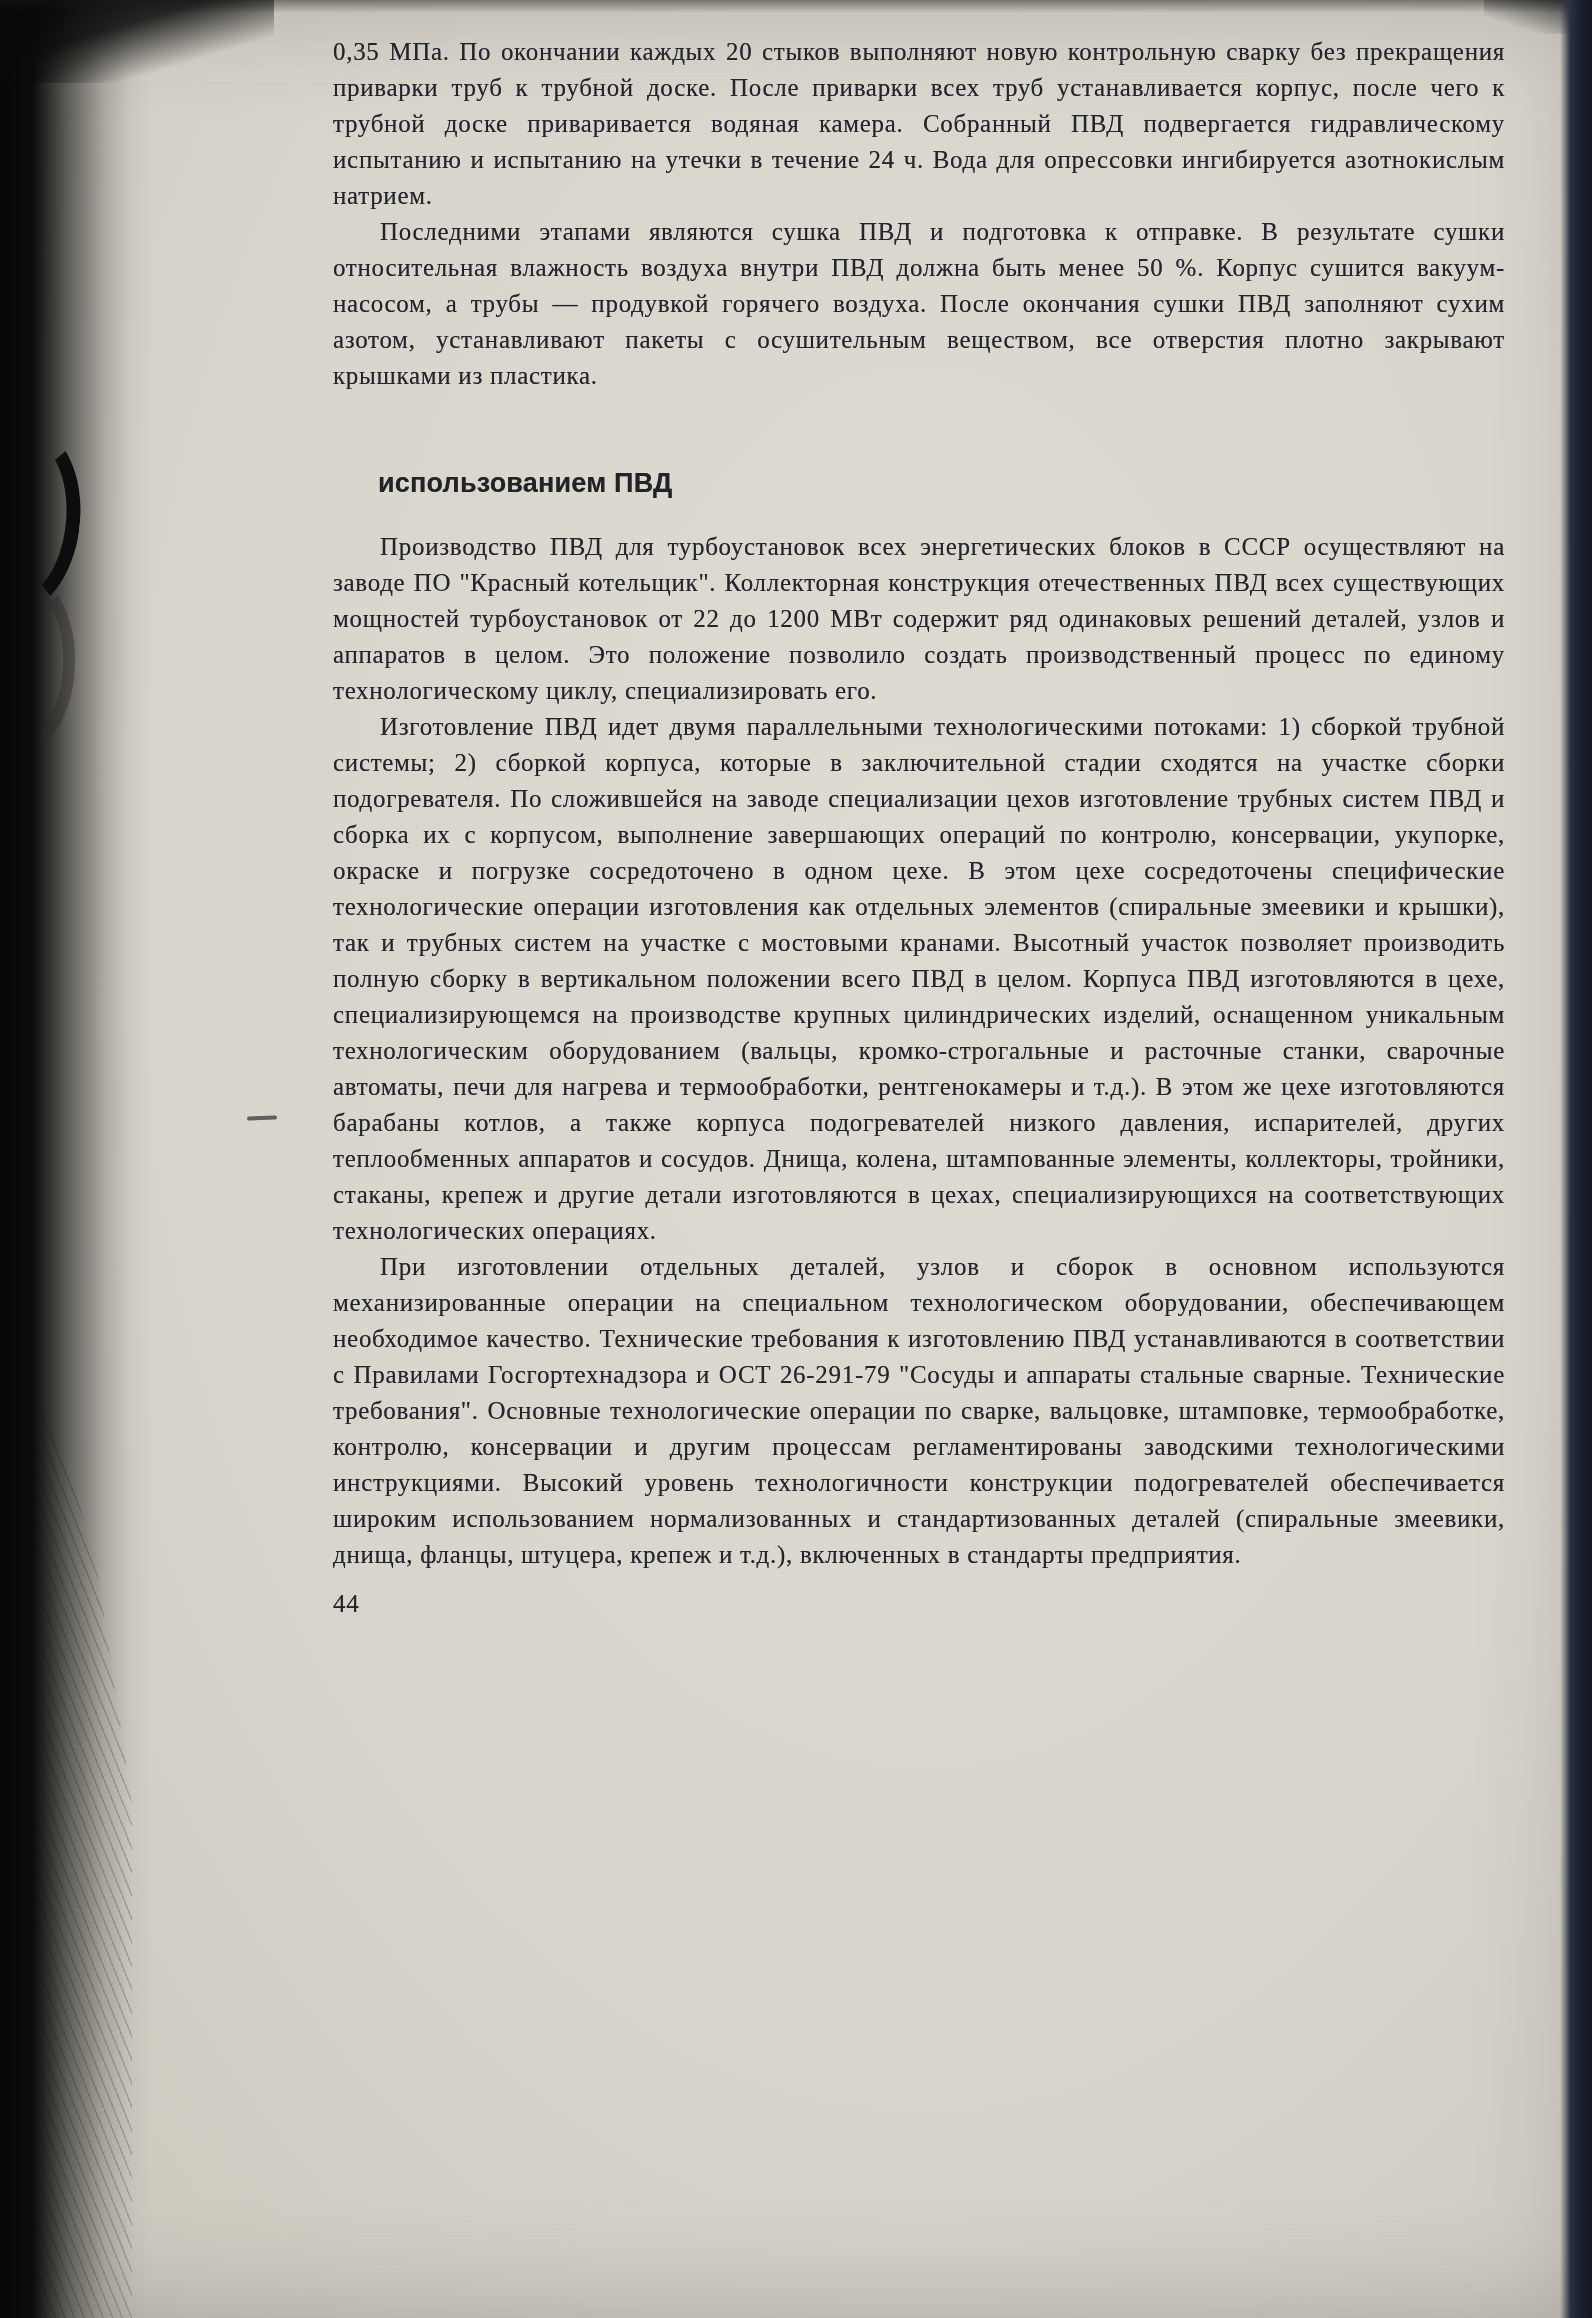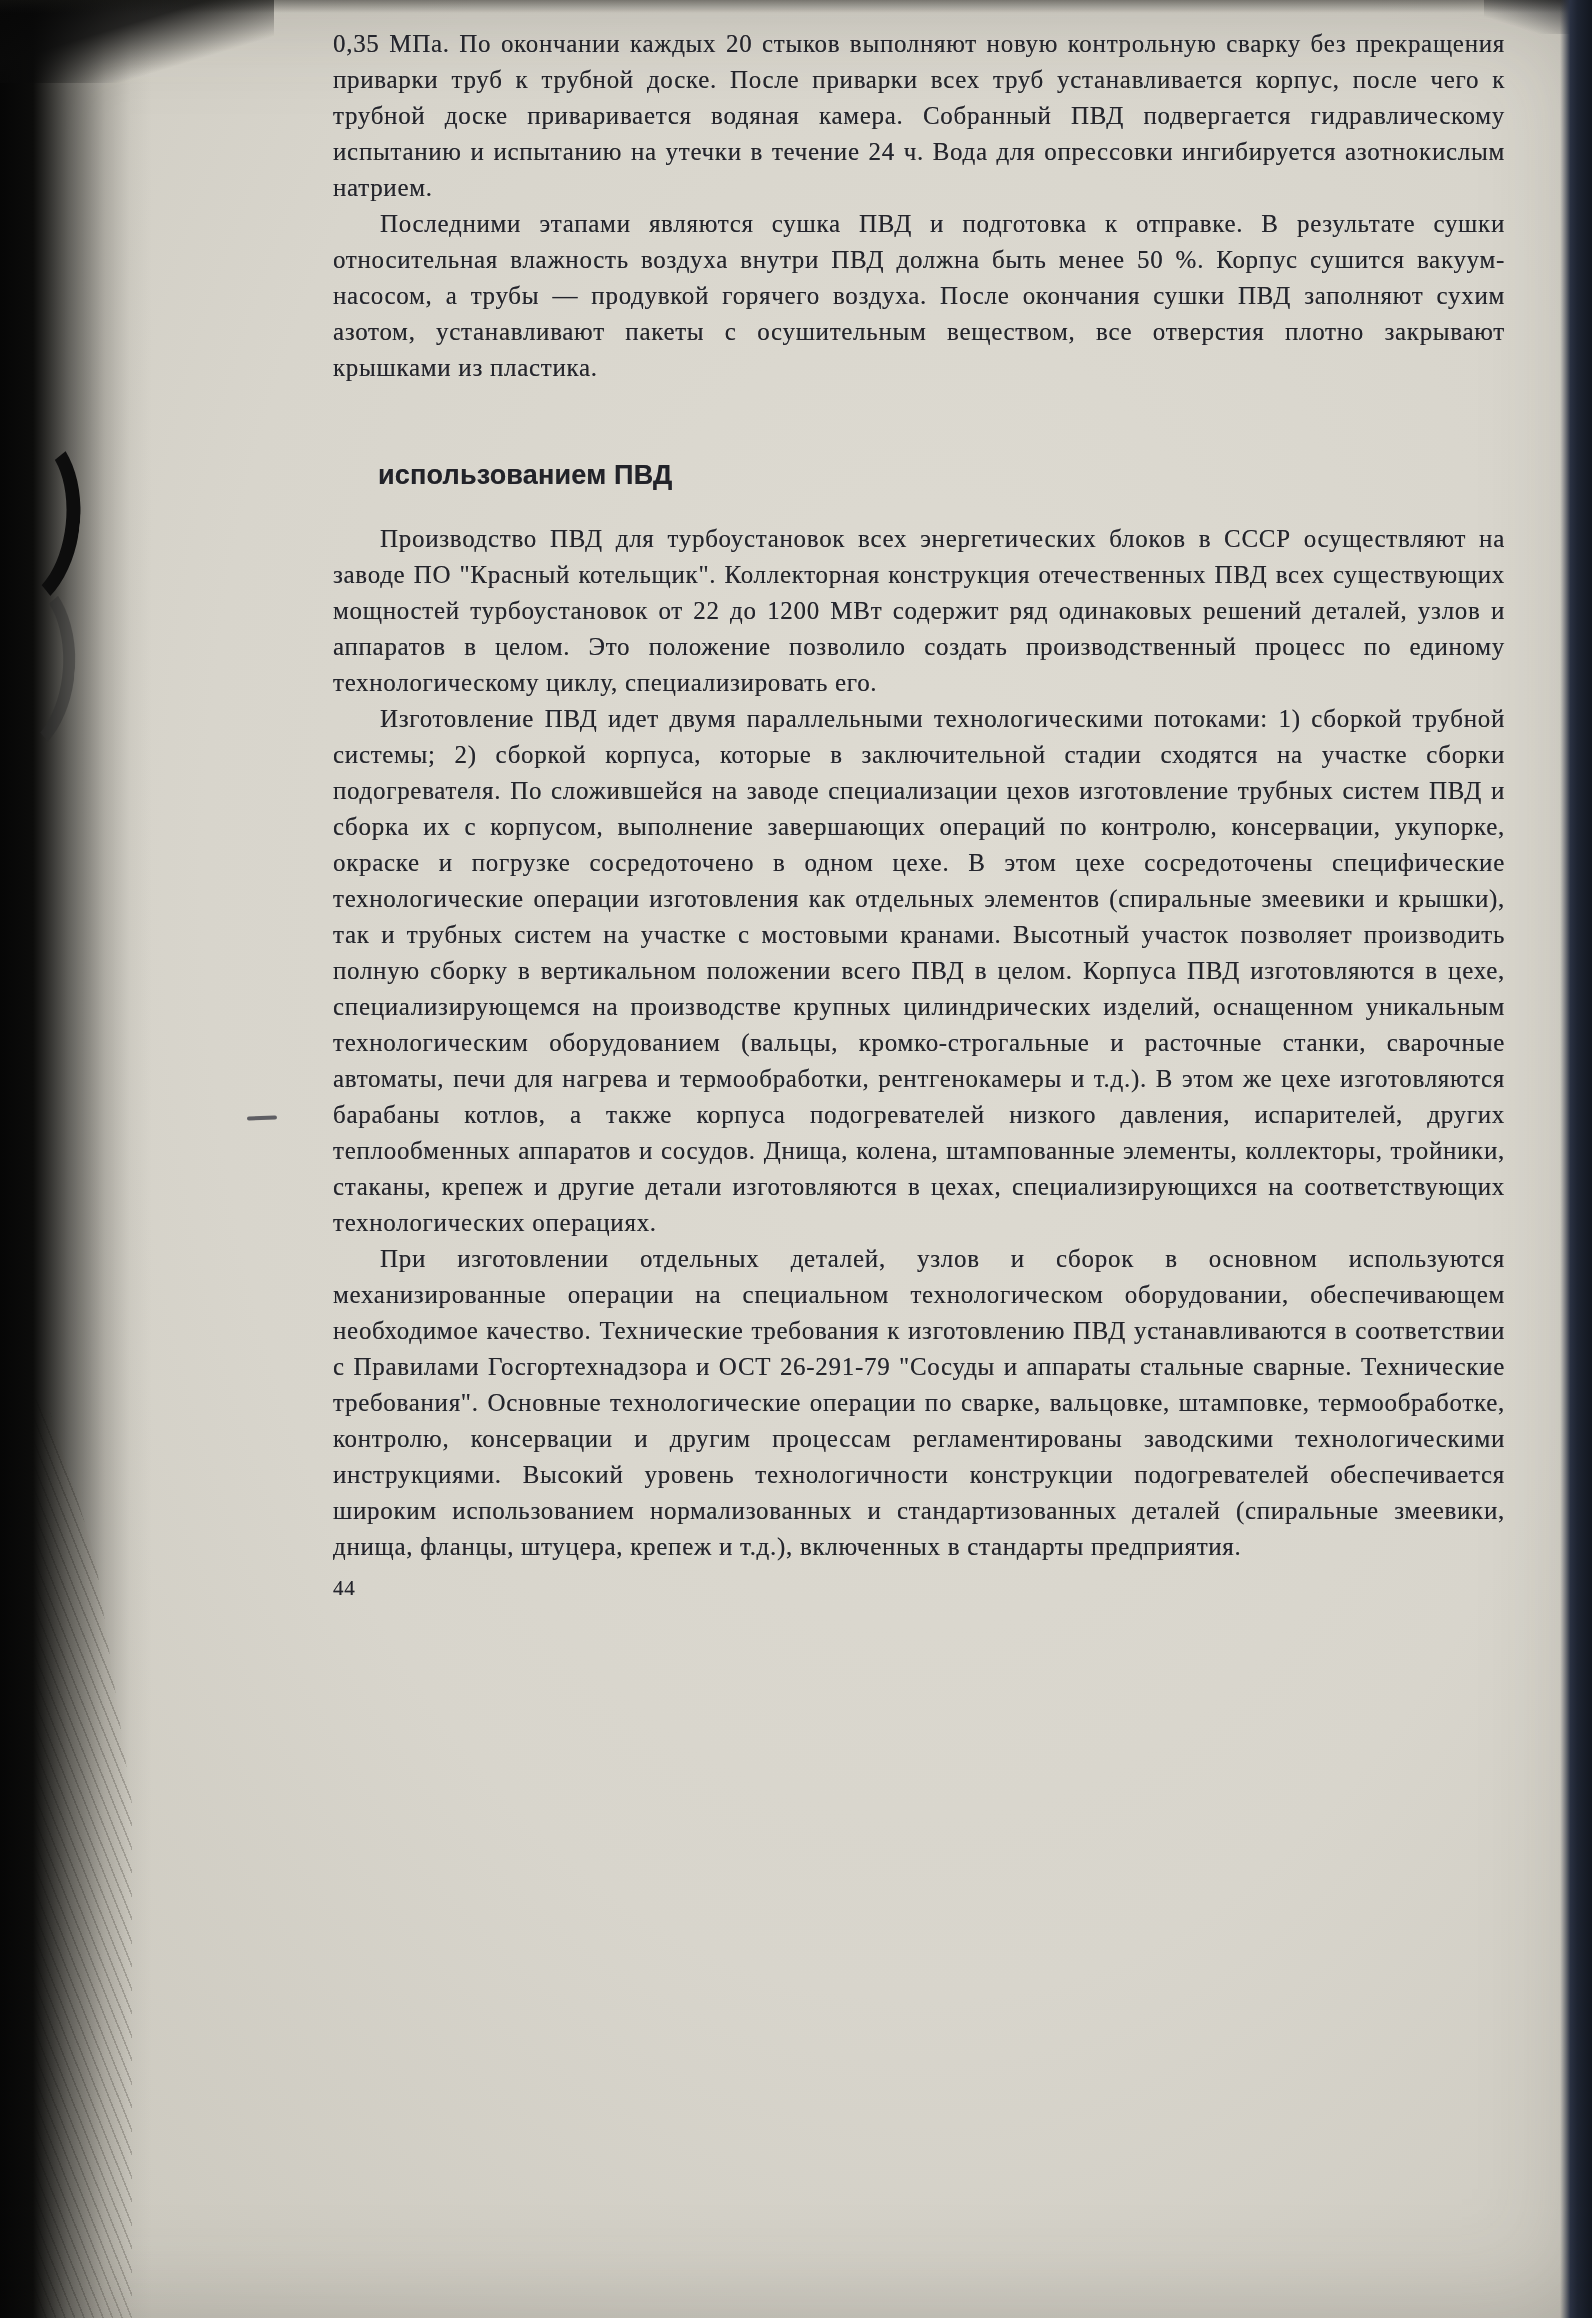--- a/index.html
+++ b/index.html
@@ -82,21 +82,21 @@
     opacity: 0.85;
   }
   .vignette {
     inset: 0;
     box-shadow: inset 0 0 108px rgba(60,58,50,0.28);
   }
   
   .text-block {
     position: absolute;
     left: 333px;
-    top: 26px;
+    top: 34px;
     width: 1172px;
     color: #24252c;
     font-size: 25px;
     line-height: 36px;
     text-align: justify;
     letter-spacing: 0.7px;
     text-shadow: 0 0 0.6px rgba(35,35,45,0.55);
   }
   .text-block p {
     margin: 0;
@@ -109,23 +109,23 @@
     font-family: "Liberation Sans", sans-serif;
     font-weight: bold;
     font-size: 27px;
     line-height: 34px;
     letter-spacing: 0.2px;
     text-align: left;
     margin: 38px 0 29px 45px;
     color: #222329;
   }
   .page-number {
-    margin-top: 5px;
+    margin-top: 13px;
     text-align: left;
-    font-size: 21px;
+    font-size: 25px;
   }
 </style>
 </head>
 <body>
 
 <div class="paper"></div>
 
 <div class="artifact vignette"></div>
 <div class="artifact page-stack"></div>
 <div class="artifact edge-left"></div>

